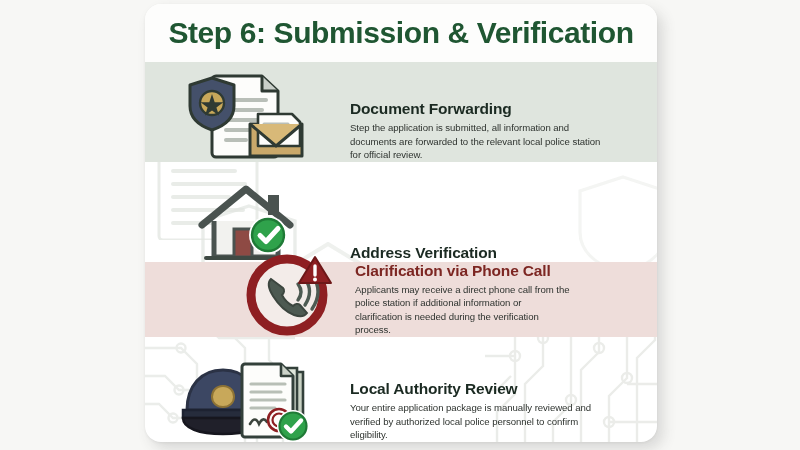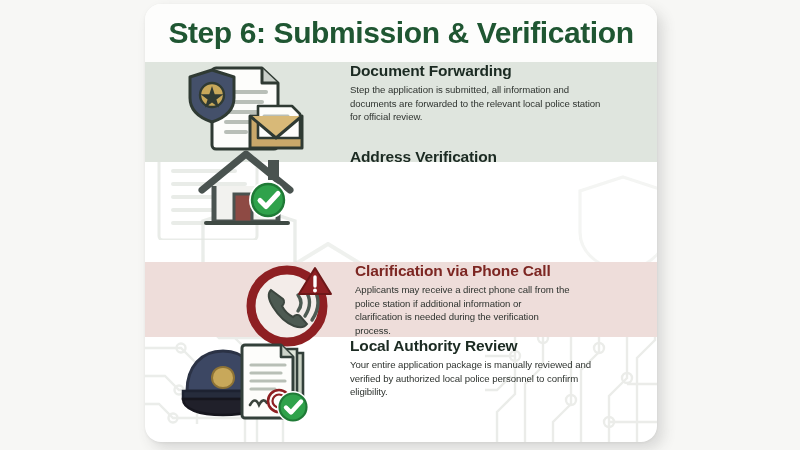--- a/index.html
+++ b/index.html
@@ -27,23 +27,23 @@
     position:absolute;left:0;top:0;width:100%;height:58px;
     display:flex;align-items:center;justify-content:center;
     background:#fdfdfc;z-index:6;
   }
   .title{
     font-size:30px;font-weight:bold;letter-spacing:-0.4px;
     color:#1f5632;white-space:nowrap;
   }
 
   
-  .row{position:absolute;left:0;width:100%;display:flex;align-items:flex-start;z-index:5;}
+  .row{position:absolute;left:0;width:100%;display:flex;align-items:flex-end;z-index:5;}
   .row-1{top:58px;height:100px;background:#dfe5de;}
-  .row-2{top:144px;height:103px;background:transparent;}
+  .row-2{top:158px;height:103px;background:transparent;}
   .row-3{top:258px;height:75px;background:#eeddda;}
   .row-4{top:333px;height:105px;background:transparent;}
 
   .icon-cell{
     width:205px;flex:0 0 205px;display:flex;align-items:center;justify-content:center;
   }
   .row-3 .icon-cell{width:210px;flex:0 0 210px;justify-content:flex-end;padding-right:22px;box-sizing:border-box;}
   .text-cell{flex:1 1 auto;padding-right:14px;}
 
   .h-title{

